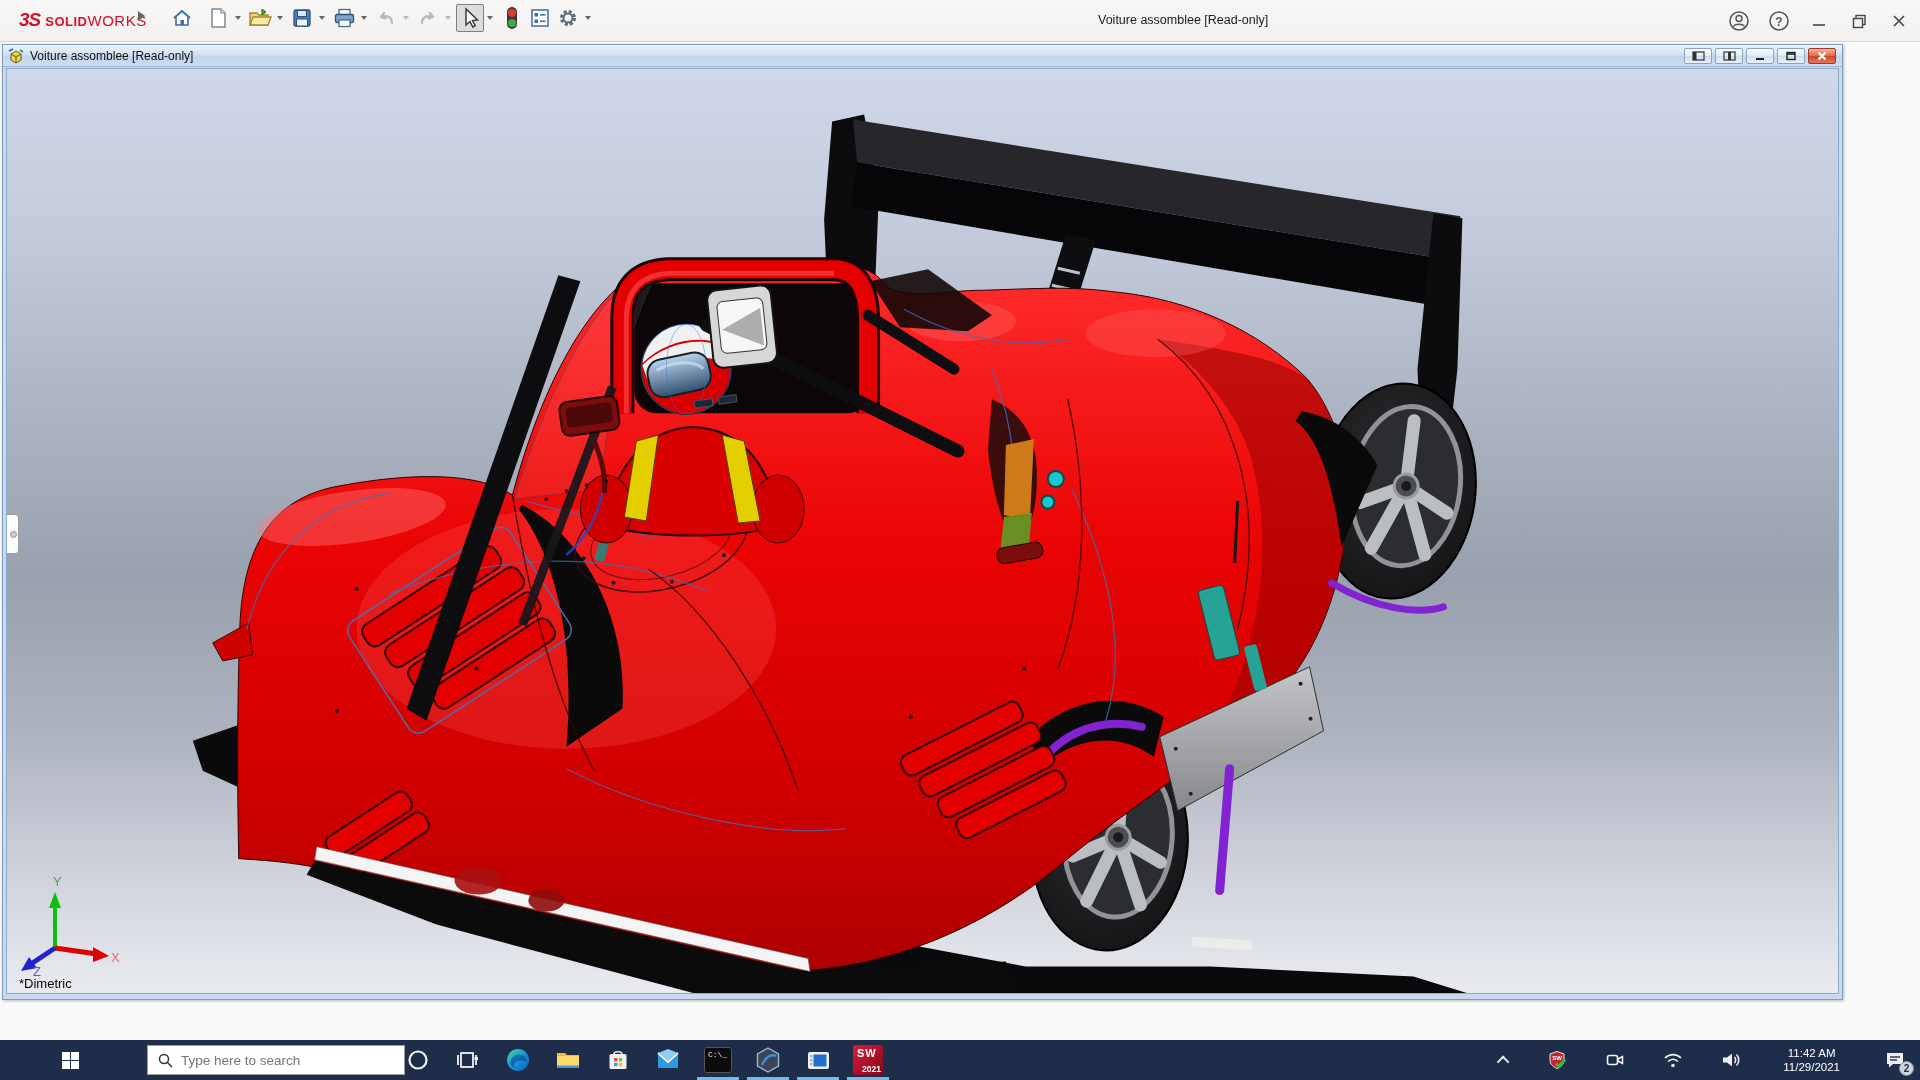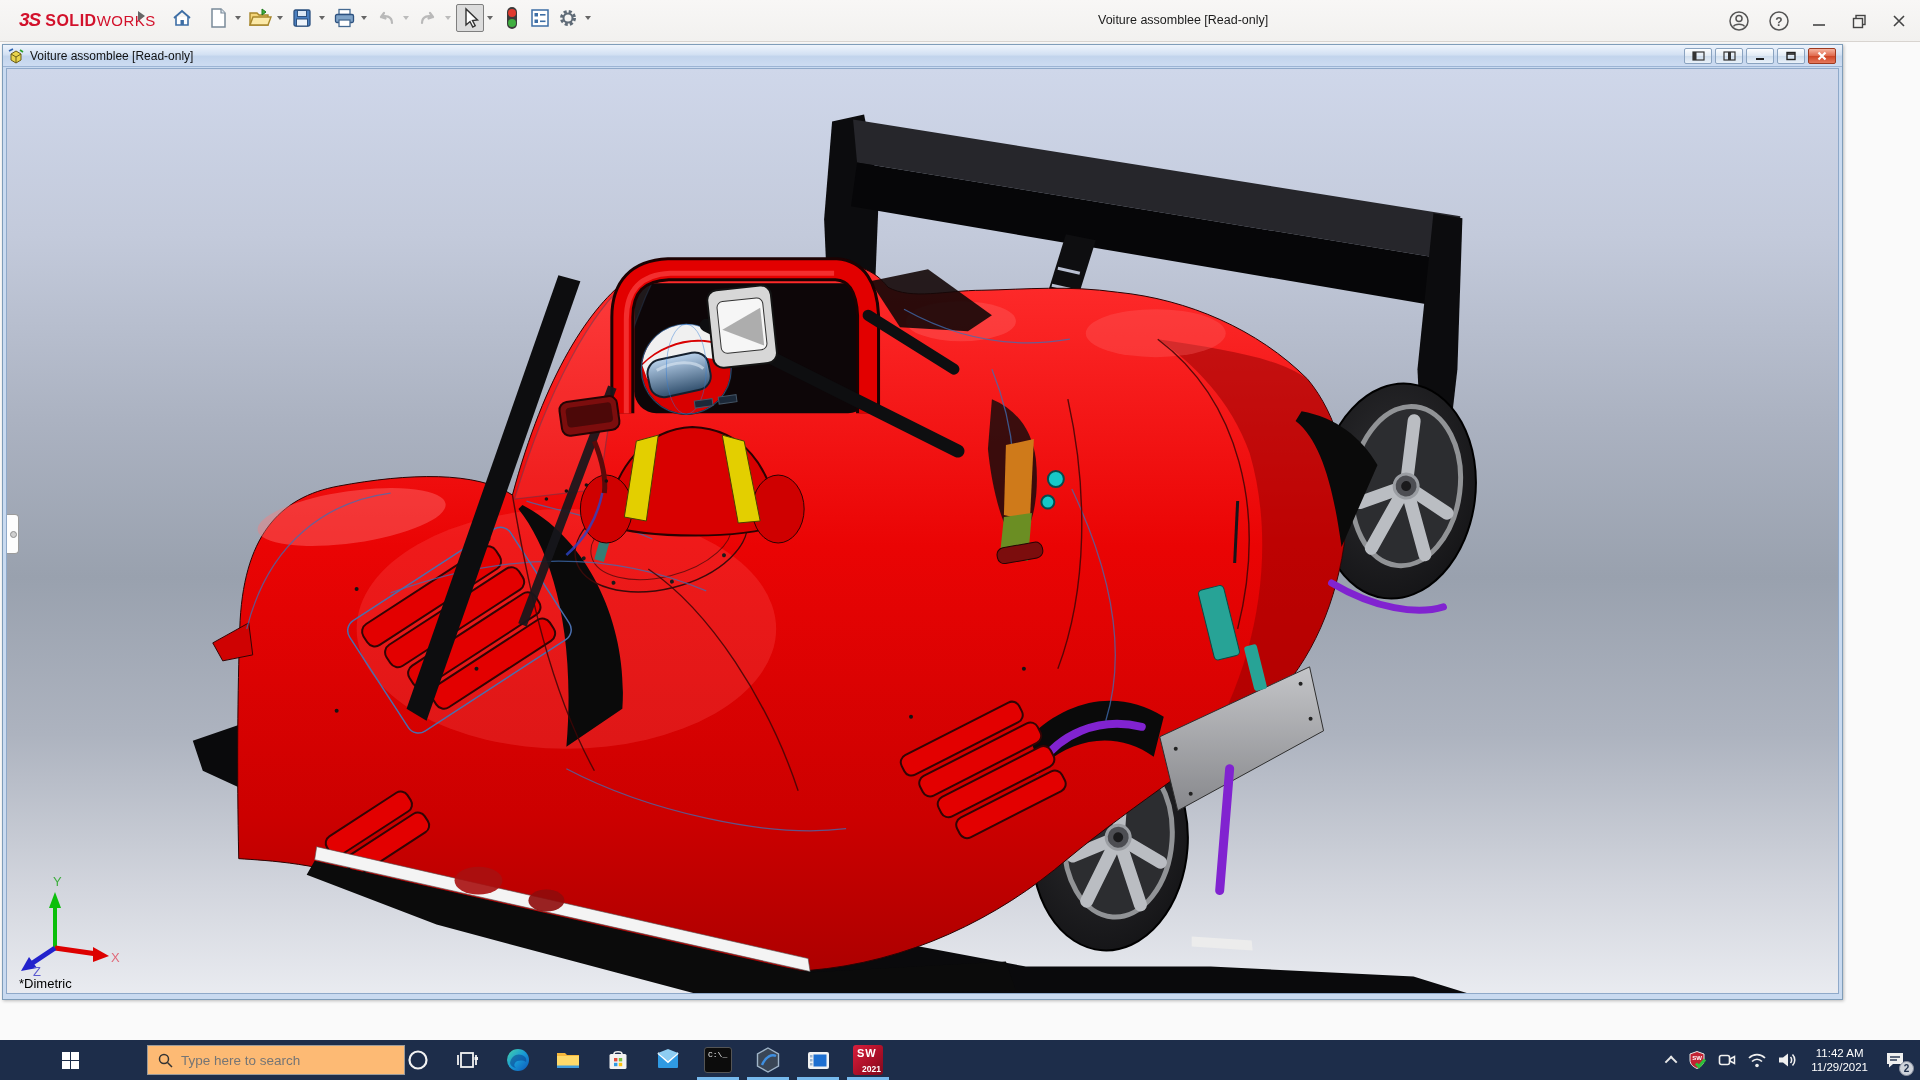--- a/index.html
+++ b/index.html
@@ -4,21 +4,21 @@
 <style>
   * { margin:0; padding:0; box-sizing:border-box; }
   html,body { width:1920px; height:1080px; overflow:hidden; }
   body { font-family:"Liberation Sans", sans-serif; background:#fafafa; position:relative; }
 
   
   .appbar { position:absolute; left:0; top:0; width:1920px; height:42px;
             background:linear-gradient(#f8f7f6,#f2f1ef); border-bottom:1px solid #d8d4d0; z-index:5; }
   .logo { position:absolute; left:10px; top:9px; display:flex; align-items:baseline; cursor:default; }
   .logo .mark { font-style:italic; font-weight:bold; font-size:19px; color:#d2112b; letter-spacing:-1px; margin-right:5px;margin-left:9px; }
-  .logo .solid { font-weight:bold; font-size:16px; color:#d2112b; letter-spacing:.5px; }
+  .logo .solid { font-weight:bold; font-size:13px; color:#d2112b; letter-spacing:.5px; }
   .logo .works { font-weight:normal; font-size:15px; color:#d2112b; letter-spacing:.5px; }
   .tb-expand { position:absolute; left:138px; top:11px; width:0; height:0;
                border-left:7px solid #666; border-top:5px solid transparent; border-bottom:5px solid transparent; cursor:pointer; }
   .toolbar { position:absolute; left:168px; top:3px; height:30px; display:flex; align-items:center; }
   .tbtn { width:28px; height:28px; display:flex; align-items:center; justify-content:center; border:1px solid transparent; border-radius:2px; cursor:pointer; }
   .tbtn.pressed { background:#dcdcdc; border-color:#7f7f7f; }
   .caret { width:11px; height:28px; display:flex; align-items:center; justify-content:center; cursor:pointer; margin-right:3px; }
   .caret i { width:0; height:0; border-top:4px solid #666; border-left:3.5px solid transparent; border-right:3.5px solid transparent; }
   .caret.dis i { border-top-color:#bbb; }
   .tgap { width:8px; }
@@ -47,29 +47,29 @@
               border:1px solid #9b9b9b; border-left:none; border-radius:0 4px 4px 0; cursor:pointer; }
   .side-tab::after { content:""; position:absolute; left:3px; top:16px; width:5px; height:5px; border-radius:50%;
                      background:#cfcfcf; border:1px solid #8f8f8f; }
   #carsvg { position:absolute; left:0; top:0; width:1833px; height:926px; cursor:crosshair; }
 
   
   .taskbar { position:absolute; left:0; top:1040px; width:1920px; height:40px; background:#1d2d4a; z-index:10; display:block; }
   .startbtn { position:absolute; left:44px; top:0; width:52px; height:40px; display:flex; align-items:center; justify-content:center; cursor:pointer; }
   .winlogo { width:17px; height:17px; display:grid; grid-template-columns:8px 8px; grid-template-rows:8px 8px; gap:1px; }
   .winlogo i { background:#fff; }
-  .searchbox { position:absolute; left:147px; top:5px; width:258px; height:30px; background:#fdba74;
+  .searchbox { position:absolute; left:147px; top:5px; width:258px; height:30px; background:#ffffff;
                border:1px solid #9a9a9a; display:flex; align-items:center; }
   .searchbox svg { margin:0 8px 0 10px; flex:none; }
   .searchbox input { border:none; outline:none; background:transparent; font-size:13.5px; color:#444; width:200px;
                      font-family:"Liberation Sans",sans-serif; }
   .tkicons { position:absolute; left:393px; top:0; height:40px; display:flex; }
   .tki { width:50px; height:40px; display:flex; align-items:center; justify-content:center; cursor:pointer; position:relative; }
   .tki.open::after { content:""; position:absolute; left:4px; right:4px; bottom:0; height:3px; background:#76b9ed; }
-  .tray { position:absolute; right:0; top:0; height:40px; display:flex; align-items:center; }
+  .tray { position:absolute; right:0; top:0; height:40px; display:flex; align-items:center;gap:28px; }
   .tri { height:40px; display:flex; align-items:center; justify-content:center; cursor:pointer; padding:0 5px; }
   .clock { text-align:center; color:#fff; font-size:11.5px; line-height:14px; padding:0 8px; cursor:pointer; }
   .notif { position:relative; padding:0 14px 0 8px; }
   .badge { position:absolute; right:6px; bottom:4px; min-width:15px; height:15px; border-radius:8px; background:#cfd3da;
            color:#1d2d4a; font-size:10px; font-weight:bold; display:flex; align-items:center; justify-content:center; border:1px solid #8a90a0; }
   .chev { width:9px; height:9px; border-left:2px solid #e8e8e8; border-top:2px solid #e8e8e8; transform:rotate(45deg) translateY(2px); }
 
   .swtile { width:30px; height:30px; background:linear-gradient(135deg,#d81f3d 0%,#a80e26 60%,#7e0a1d 100%);
             border-radius:3px; position:relative; color:#fff; font-weight:bold; }
   .swtile .sw { position:absolute; left:4px; top:2px; font-size:11px; letter-spacing:1px; }

